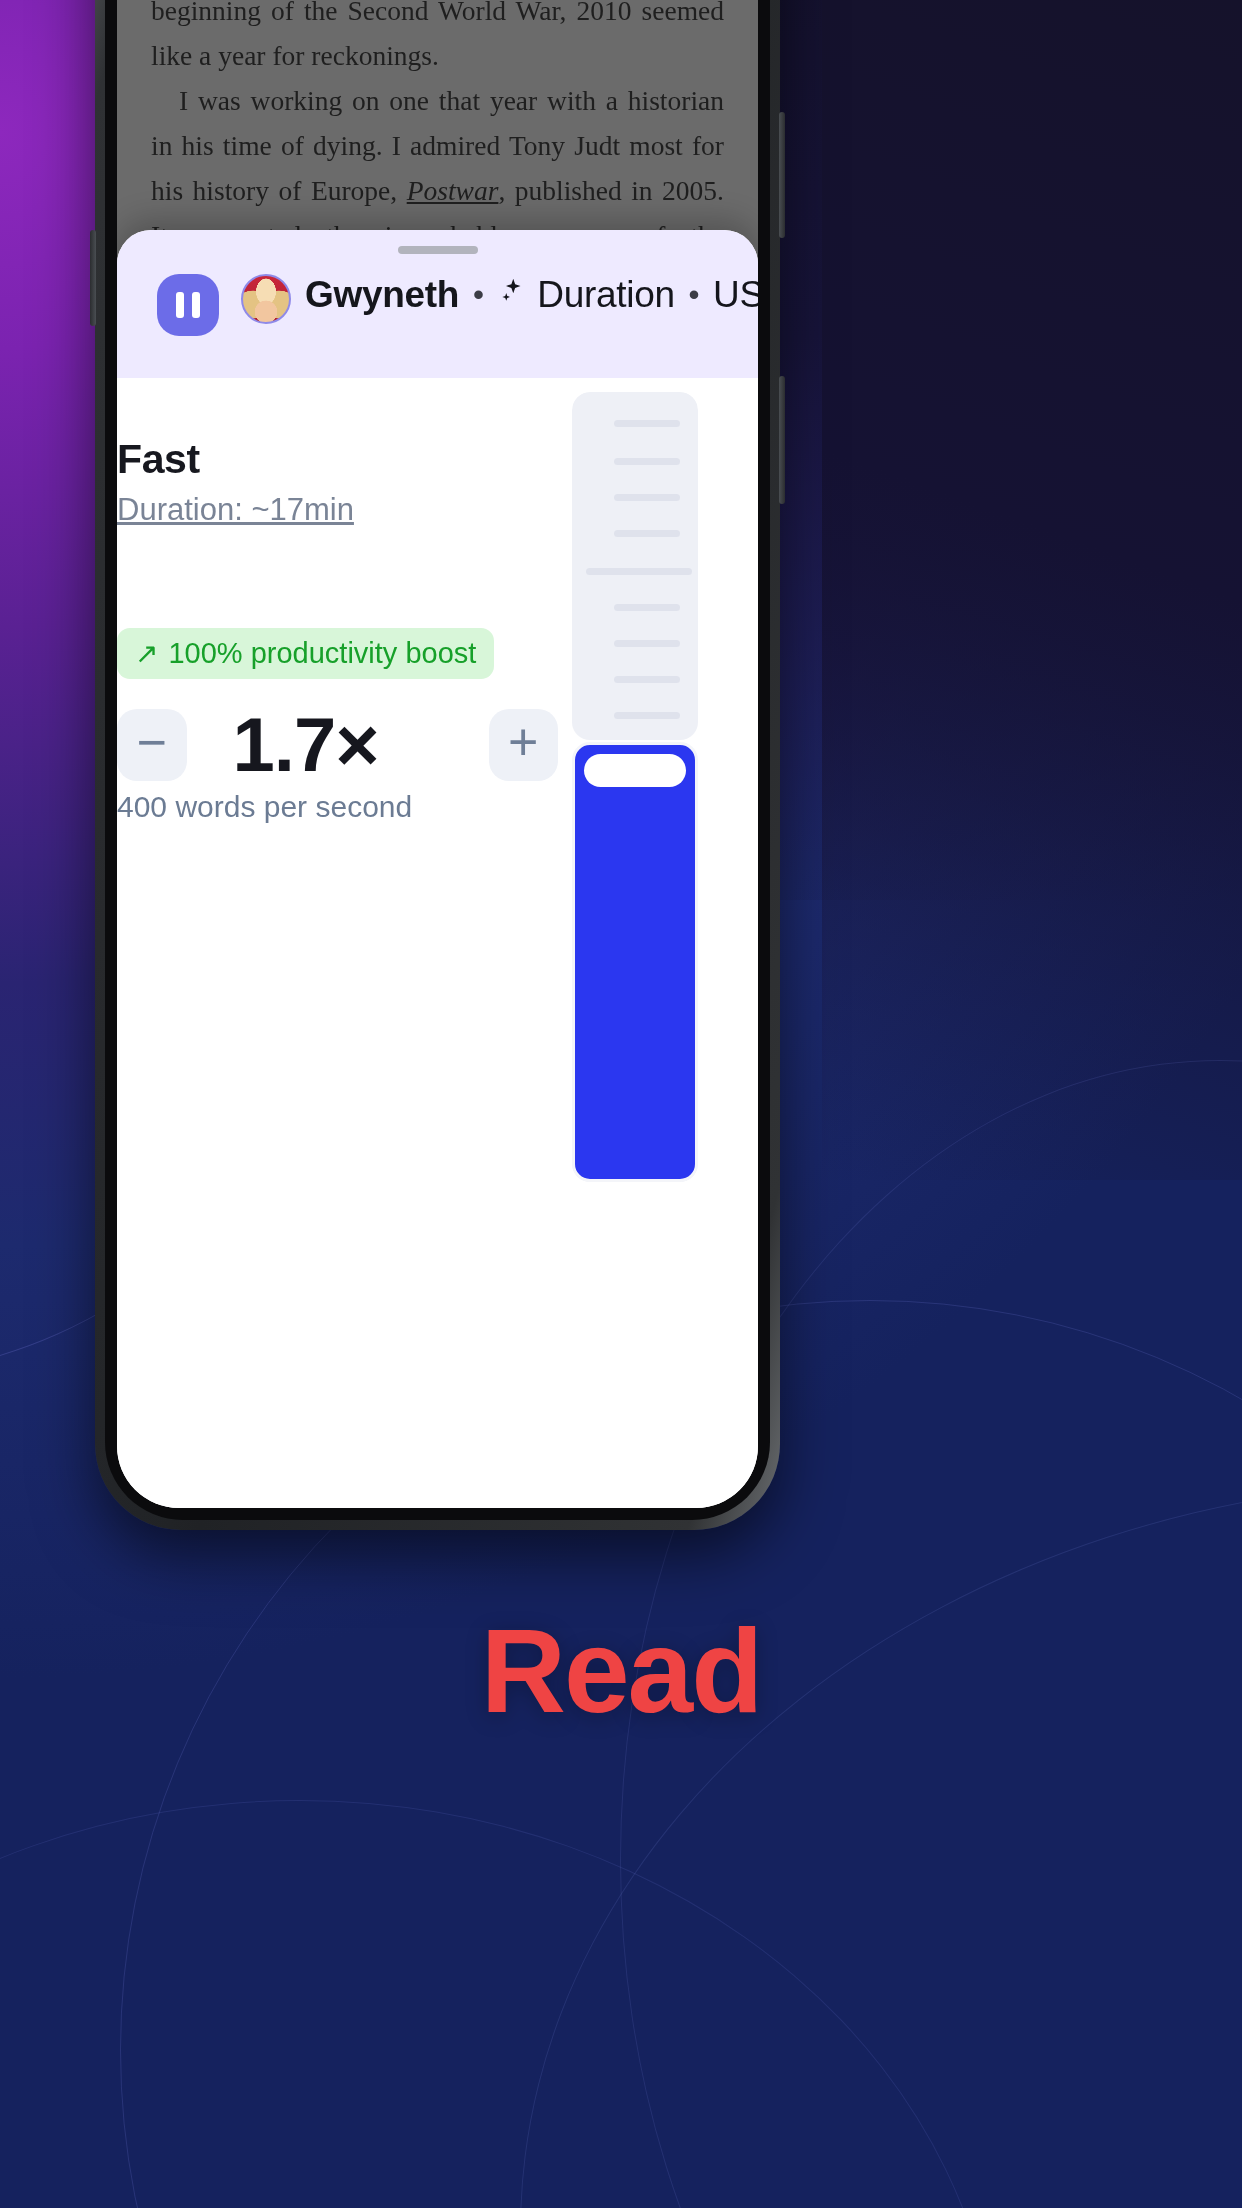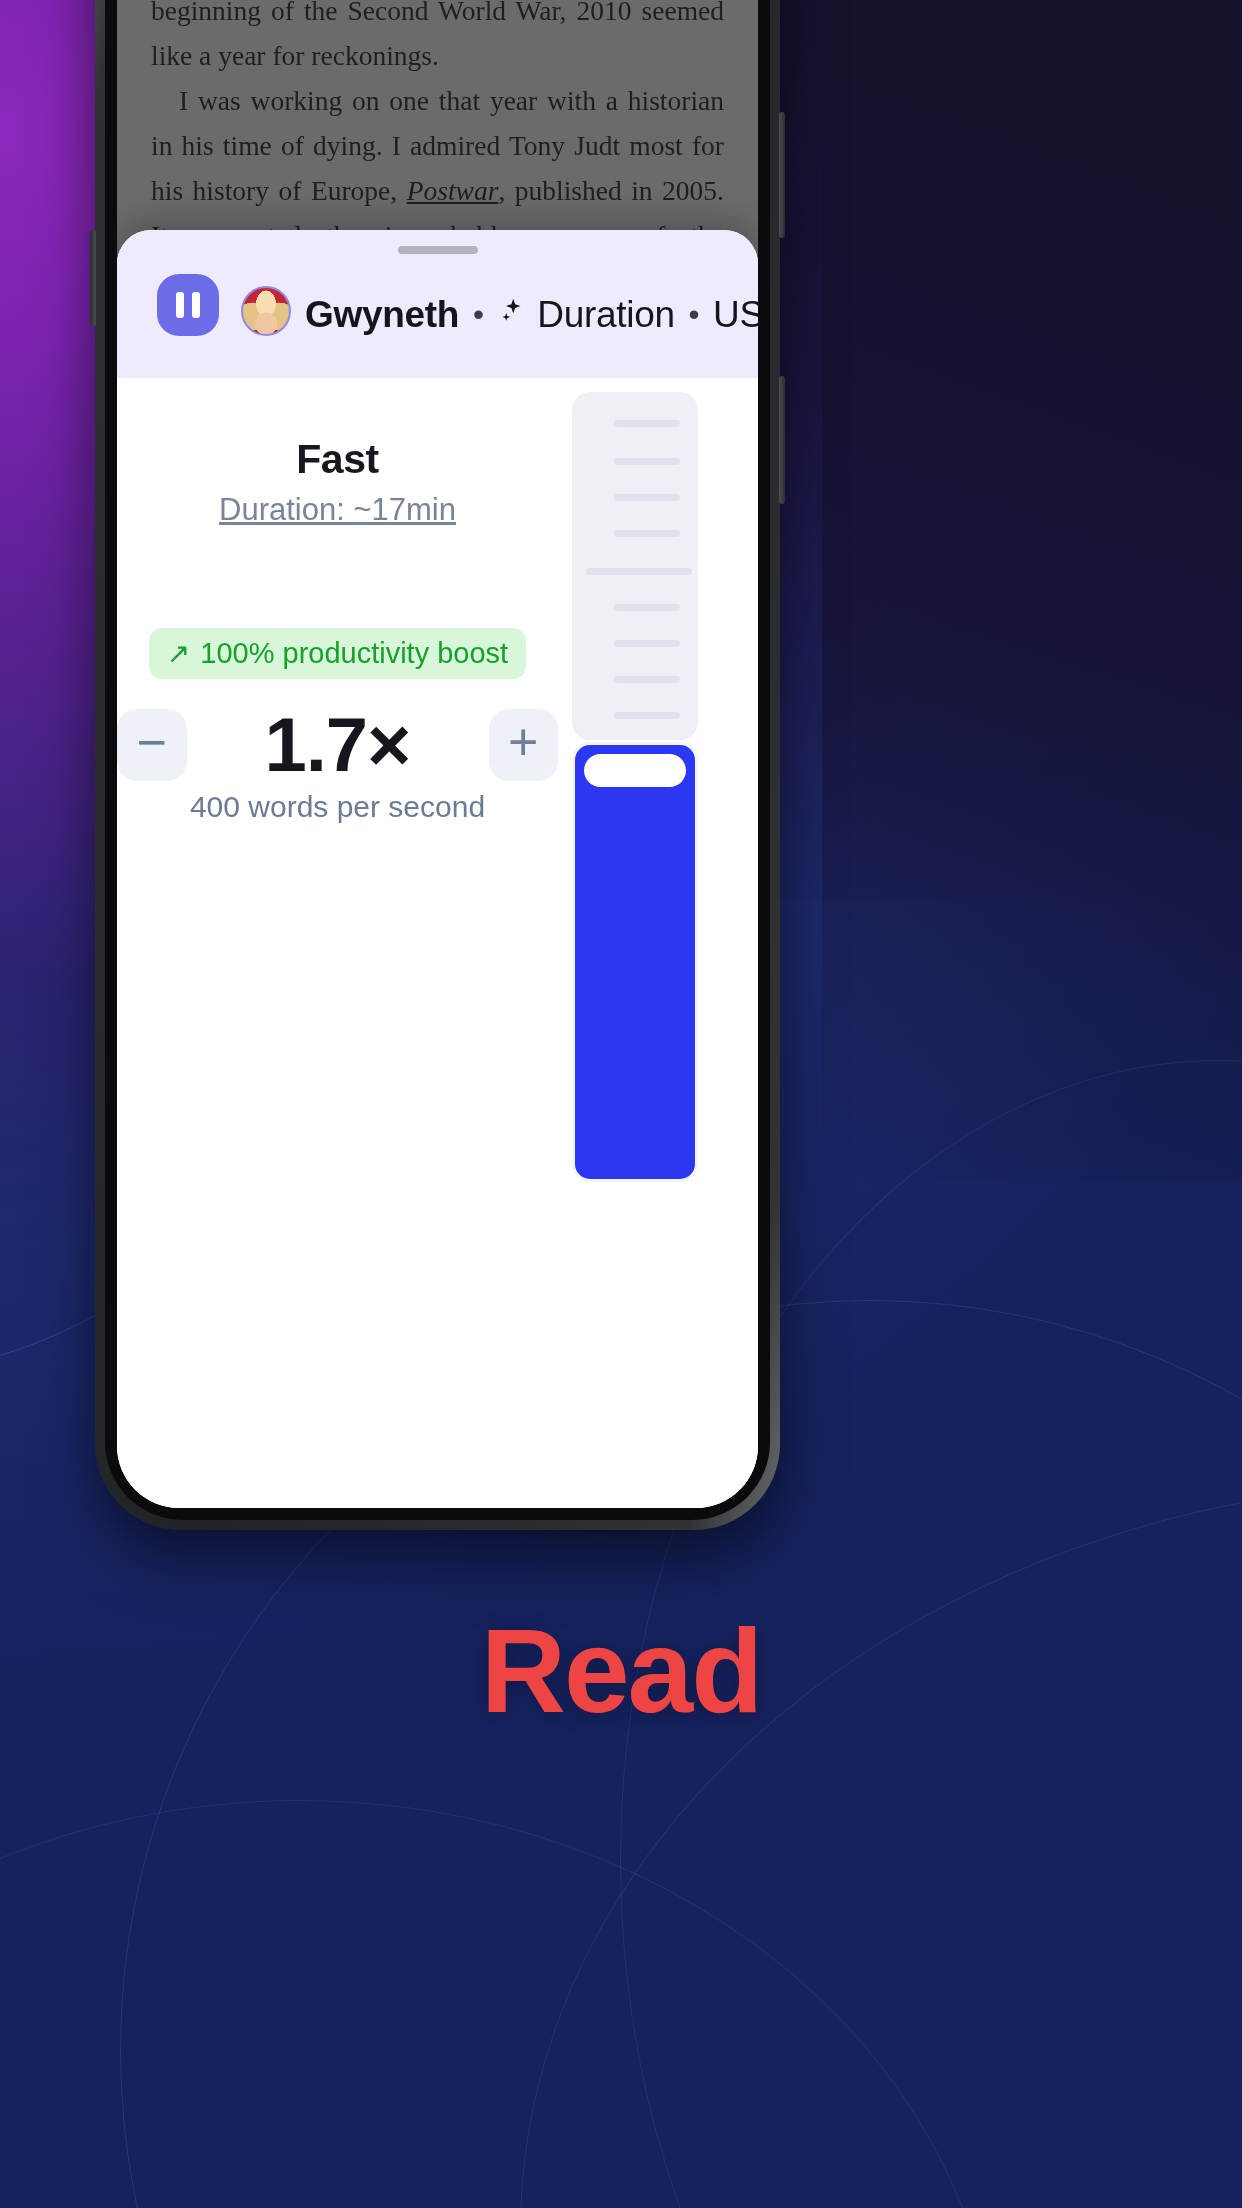--- a/index.html
+++ b/index.html
@@ -99,21 +99,21 @@
     padding:16px 0 0 0;
     height:148px;
     position:relative;
   }
   #grabber {
     width:80px; height:8px; border-radius:4px; background:#b2b4bd;
     margin:0 auto 0 auto;
   }
   #now-playing {
     position:absolute; left:0; right:0; top:44px;
-    display:flex; align-items:flex-end; padding:0 24px 0 40px;
+    display:flex; align-items:flex-start; padding:0 24px 0 40px;
   }
   #pause-btn {
     width:62px; height:62px; border-radius:22px;
     background:#6c6ce8;
     display:flex; align-items:center; justify-content:center; gap:8px;
     flex:0 0 auto;
   }
   #pause-btn .bar { width:8px; height:26px; border-radius:3px; background:#fff; }
   #avatar {
     width:50px; height:50px; border-radius:50%;
@@ -134,21 +134,21 @@
     letter-spacing:-0.3px;
   }
   #meta .sep { color:#3c3d46; margin:0 14px; font-size:30px; }
   #meta .cat { font-weight:400; color:#15161c; }
   #spark { display:inline-block; margin-right:10px; font-size:32px; color:#15161c; }
 
   
   #sheet-body { position:relative; height:calc(100% - 148px); }
   #speed-col {
     position:absolute; left:0; top:0; width:calc(100% - 200px);
-    padding-top:58px; text-align:center;
+    padding-top:58px; text-align:left;
   }
   #speed-label { font-size:41px; font-weight:700; color:#17181f; letter-spacing:-0.4px; }
   #duration { font-size:31px; color:#7a8496; margin-top:9px; font-weight:400;text-decoration:underline; }
 
   #boost-badge {
     display:inline-flex; align-items:center; gap:10px;
     background:#d8f6d9; color:#17a02a;
     border-radius:13px; padding:9px 18px;
     font-size:29px; font-weight:500;
     margin-top:100px;

